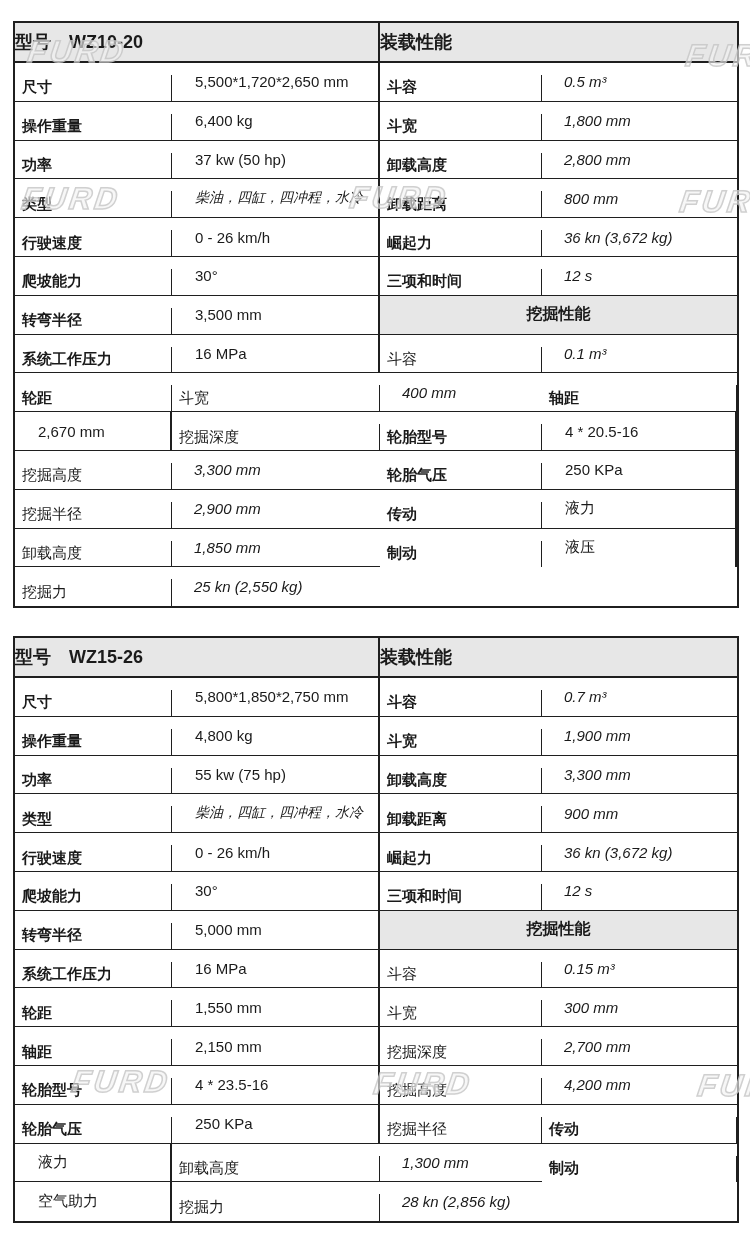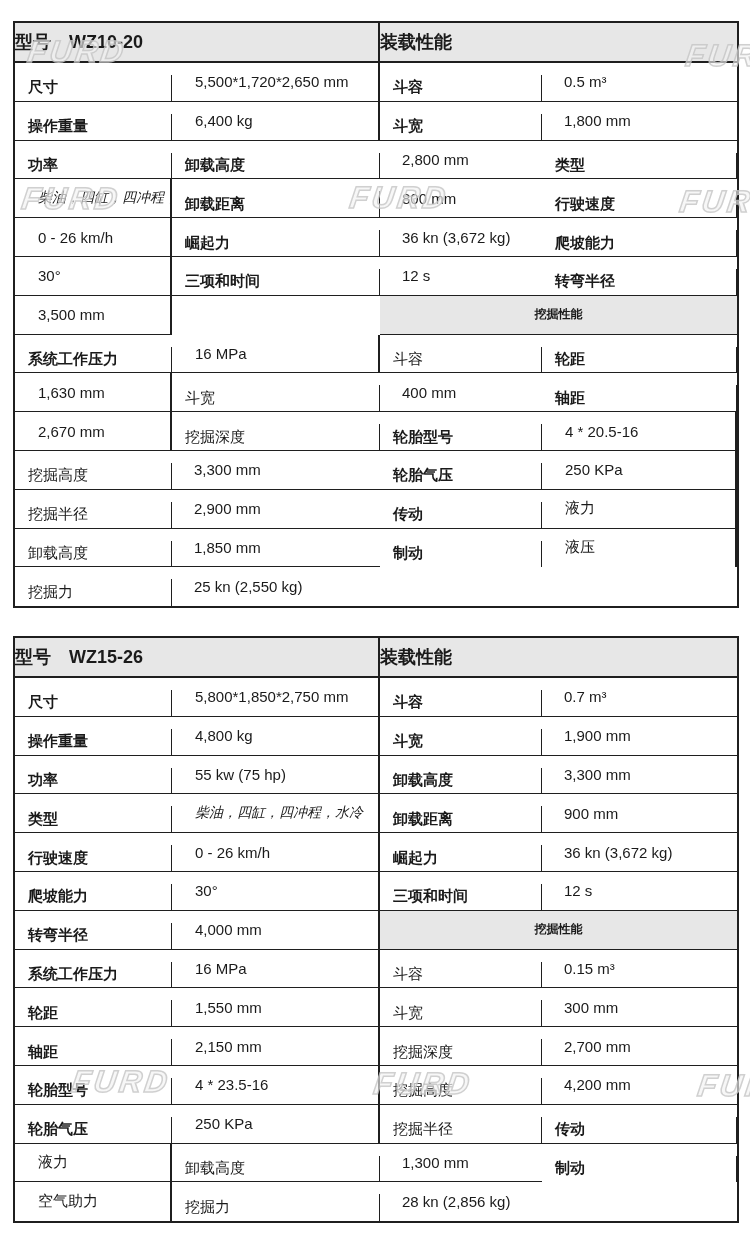--- a/index.html
+++ b/index.html
@@ -32,40 +32,40 @@
   .cell{
     display:flex;
     align-items:center;
     border-right:1px solid var(--border);
     border-bottom:1px solid var(--border);
     overflow:hidden;
     white-space:nowrap;
     font-size:15px;
   }
   .cell.col2{border-right-width:2px;}
-  .cell.col4{border-right:none;}
+  .cell.col4{border-right:none;font-style:italic;}
   .cell.lastrow{border-bottom:none;}
   .hcell{
     background:var(--header-bg);
     border-bottom-width:2px;
     font-weight:bold;
     font-size:18px;
   }
   .hcell.left-h{grid-column:1 / 3;border-right-width:2px;}
   .hcell.right-h{grid-column:3 / 5;border-right:none;}
   .hcell .model-gap{display:inline-block;width:18px;}
   .midheader{
     grid-column:3 / 5;
     background:var(--header-bg);
     border-right:none;
     justify-content:center;
     font-weight:bold;
-    font-size:12px;
-  }
-  .label-cell{padding-left:13px;font-weight:bold;margin-top:12px;}
+    font-size:16px;
+  }
+  .label-cell{padding-left:7px;font-weight:bold;margin-top:12px;}
   .label-cell.plain{font-weight:normal;}
   .value-cell{padding-left:23px;}
   .value-cell.rside{padding-left:22px;}
   .value-cell.compact{font-size:14px;font-style:italic;}
   .watermark{
     position:absolute;
     z-index:6;
     font-weight:800;
     font-style:italic;
     font-size:31px;
@@ -90,42 +90,43 @@
     <div class="cell hcell right-h">装载性能</div>
     <div class="cell label-cell col1">尺寸</div>
     <div class="cell value-cell col2">5,500*1,720*2,650 mm</div>
     <div class="cell label-cell col3">斗容</div>
     <div class="cell value-cell rside col4">0.5 m³</div>
     <div class="cell label-cell col1">操作重量</div>
     <div class="cell value-cell col2">6,400 kg</div>
     <div class="cell label-cell col3">斗宽</div>
     <div class="cell value-cell rside col4">1,800 mm</div>
     <div class="cell label-cell col1">功率</div>
+    <div class="cell value-cell col2">37 kw (50 hp)</div>
     <div class="cell label-cell col3">卸载高度</div>
     <div class="cell value-cell rside col4">2,800 mm</div>
     <div class="cell label-cell col1">类型</div>
     <div class="cell value-cell col2 compact">柴油，四缸，四冲程，水冷</div>
     <div class="cell label-cell col3">卸载距离</div>
     <div class="cell value-cell rside col4">800 mm</div>
     <div class="cell label-cell col1">行驶速度</div>
     <div class="cell value-cell col2">0 - 26 km/h</div>
     <div class="cell label-cell col3">崛起力</div>
     <div class="cell value-cell rside col4">36 kn (3,672 kg)</div>
     <div class="cell label-cell col1">爬坡能力</div>
     <div class="cell value-cell col2">30°</div>
     <div class="cell label-cell col3">三项和时间</div>
     <div class="cell value-cell rside col4">12 s</div>
     <div class="cell label-cell col1">转弯半径</div>
     <div class="cell value-cell col2">3,500 mm</div>
     <div class="cell midheader">挖掘性能</div>
     <div class="cell label-cell col1">系统工作压力</div>
     <div class="cell value-cell col2">16 MPa</div>
     <div class="cell label-cell plain col3">斗容</div>
+    <div class="cell value-cell rside col4">0.1 m³</div>
     <div class="cell label-cell col1">轮距</div>
-    <div class="cell value-cell col2">1,630 mm</div>
     <div class="cell label-cell plain col3">斗宽</div>
     <div class="cell value-cell rside col4">400 mm</div>
     <div class="cell label-cell col1">轴距</div>
     <div class="cell value-cell col2">2,670 mm</div>
     <div class="cell label-cell plain col3">挖掘深度</div>
     <div class="cell label-cell col1">轮胎型号</div>
     <div class="cell value-cell col2">4 * 20.5-16</div>
     <div class="cell label-cell plain col3">挖掘高度</div>
     <div class="cell value-cell rside col4">3,300 mm</div>
     <div class="cell label-cell col1">轮胎气压</div>
@@ -166,21 +167,21 @@
     <div class="cell value-cell rside col4">900 mm</div>
     <div class="cell label-cell col1">行驶速度</div>
     <div class="cell value-cell col2">0 - 26 km/h</div>
     <div class="cell label-cell col3">崛起力</div>
     <div class="cell value-cell rside col4">36 kn (3,672 kg)</div>
     <div class="cell label-cell col1">爬坡能力</div>
     <div class="cell value-cell col2">30°</div>
     <div class="cell label-cell col3">三项和时间</div>
     <div class="cell value-cell rside col4">12 s</div>
     <div class="cell label-cell col1">转弯半径</div>
-    <div class="cell value-cell col2">4,000 mm</div>
+    <div class="cell value-cell col2">5,000 mm</div>
     <div class="cell midheader">挖掘性能</div>
     <div class="cell label-cell col1">系统工作压力</div>
     <div class="cell value-cell col2">16 MPa</div>
     <div class="cell label-cell plain col3">斗容</div>
     <div class="cell value-cell rside col4">0.15 m³</div>
     <div class="cell label-cell col1">轮距</div>
     <div class="cell value-cell col2">1,550 mm</div>
     <div class="cell label-cell plain col3">斗宽</div>
     <div class="cell value-cell rside col4">300 mm</div>
     <div class="cell label-cell col1">轴距</div>

